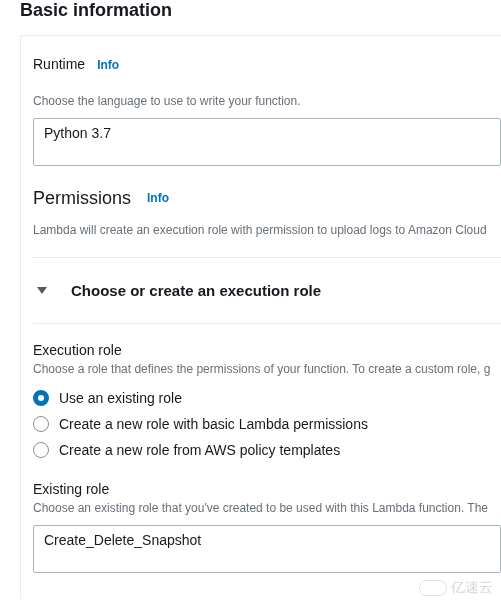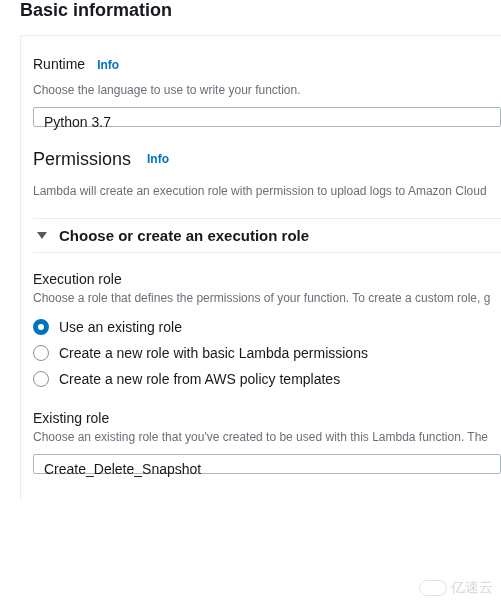--- a/index.html
+++ b/index.html
@@ -50,21 +50,21 @@
       height: 36px;
     }
     .select-box {
       width: 100%;
       border: 1px solid #aab7b8;
       border-radius: 2px;
       padding: 6px 10px;
       font-size: 14px;
       color: #16191f;
       background: #fff;
-      height: 20px;
+      height: 48px;
       position: relative;
     }
     .constraint {
       font-size: 12px;
       color: #687078;
       margin-top: 6px;
     }
     .field-block {
       margin-bottom: 22px;
     }
@@ -81,22 +81,22 @@
     }
     .info-link {
       font-size: 12px;
       color: #0073bb;
       font-weight: 700;
       cursor: pointer;
     }
     .expander {
       display: flex;
       align-items: center;
-      gap: 12px;
-      padding: 8px 0;
+      gap: 24px;
+      padding: 24px 0;
       border-top: 1px solid #eaeded;
       border-bottom: 1px solid #eaeded;
       margin: 18px 0;
       cursor: pointer;
     }
     .expander .tri {
       width: 0; height: 0;
       border-left: 5px solid transparent;
       border-right: 5px solid transparent;
       border-top: 7px solid #545b64;
@@ -147,21 +147,21 @@
     .watermark .cloud {
       width: 28px; height: 16px;
       border: 1.5px solid #888;
       border-radius: 10px;
       position: relative;
     }
     .runtime-label-row {
       display: flex;
       align-items: baseline;
       gap: 12px;
-      margin-bottom: 7px;
+      margin-bottom: 18px;
     }
   </style>
 </head>
 <body>
 
 <h2 class="section-title">Basic information</h2>
 
 <div class="container">
 
   <div class="form-section">

